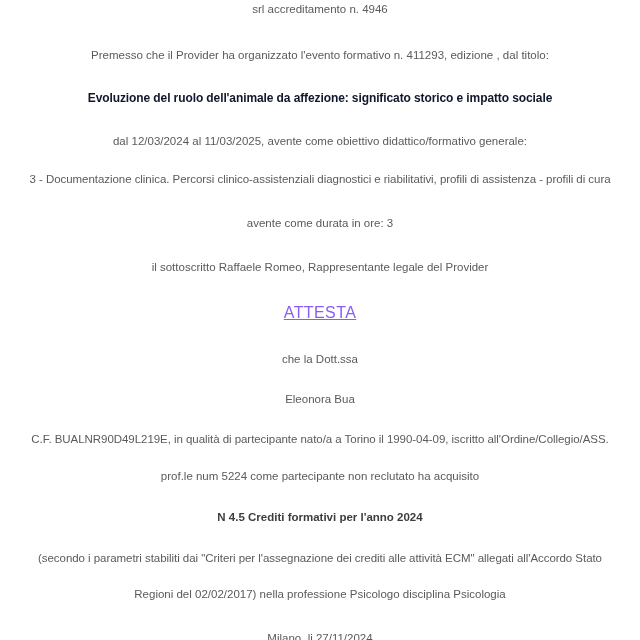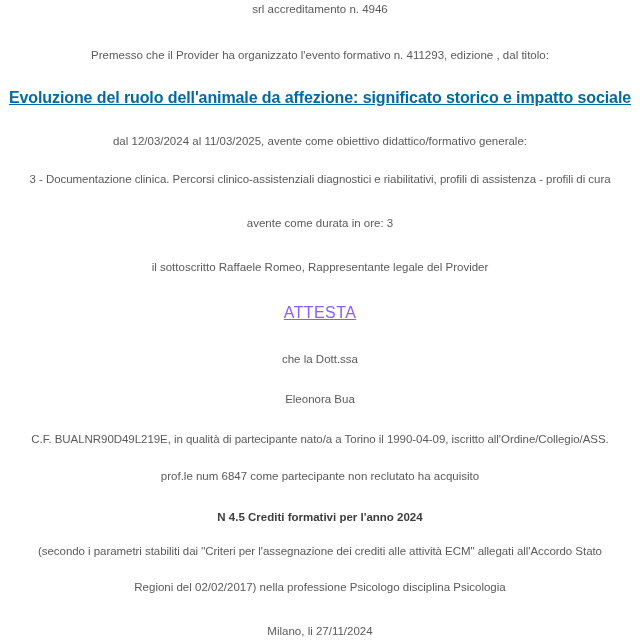--- a/index.html
+++ b/index.html
@@ -39,31 +39,30 @@
   .row-dal          { margin-top: 26px; }
   .row-obiettivo    { margin-top: 24px; }
   .row-durata       { margin-top: 30px; }
   .row-sottoscritto { margin-top: 30px; }
   .row-attesta      { margin-top: 28px; }
   .row-chela        { margin-top: 28px; }
   .row-nome         { margin-top: 26px; }
   .row-cf           { margin-top: 26px; }
   .row-profle       { margin-top: 23px; }
   .row-crediti      { margin-top: 27px; }
-  .row-secondo      { margin-top: 20px; }
+  .row-secondo      { margin-top: 27px; }
   .row-regioni      { margin-top: 22px; }
   .row-milano       { margin-top: 30px; }
 
   .title {
-    font-size: 16px;
+    font-size: 12px;
     font-weight: bold;
-    color: #0369a1;
+    color: #0f172a;
     line-height: 20px;
     letter-spacing: -0.1px;
-    text-decoration: underline;
   }
   .attesta {
     font-size: 16px;
     font-weight: normal;
     color: #8b5cf6;
     letter-spacing: 0.4px;
     line-height: 22px;
     text-decoration: underline;
   }
   .bold {
@@ -94,21 +93,21 @@
   <div class="line row-sottoscritto">il sottoscritto Raffaele Romeo, Rappresentante legale del Provider</div>
 
   <div class="line attesta row-attesta">ATTESTA</div>
 
   <div class="line row-chela">che la Dott.ssa</div>
 
   <div class="line row-nome">Eleonora Bua</div>
 
   <div class="line cf row-cf">C.F. BUALNR90D49L219E, in qualità di partecipante nato/a a Torino il 1990-04-09, iscritto all'Ordine/Collegio/ASS.</div>
 
-  <div class="line row-profle">prof.le num 6847 come partecipante non reclutato ha acquisito</div>
+  <div class="line row-profle">prof.le num 5224 come partecipante non reclutato ha acquisito</div>
 
   <div class="line bold row-crediti">N 4.5 Crediti formativi per l'anno 2024</div>
 
   <div class="line secondo row-secondo">(secondo i parametri stabiliti dai "Criteri per l'assegnazione dei crediti alle attività ECM" allegati all'Accordo Stato</div>
 
   <div class="line row-regioni">Regioni del 02/02/2017) nella professione Psicologo disciplina Psicologia</div>
 
   <div class="line row-milano">Milano, li 27/11/2024</div>
 
 </div>

